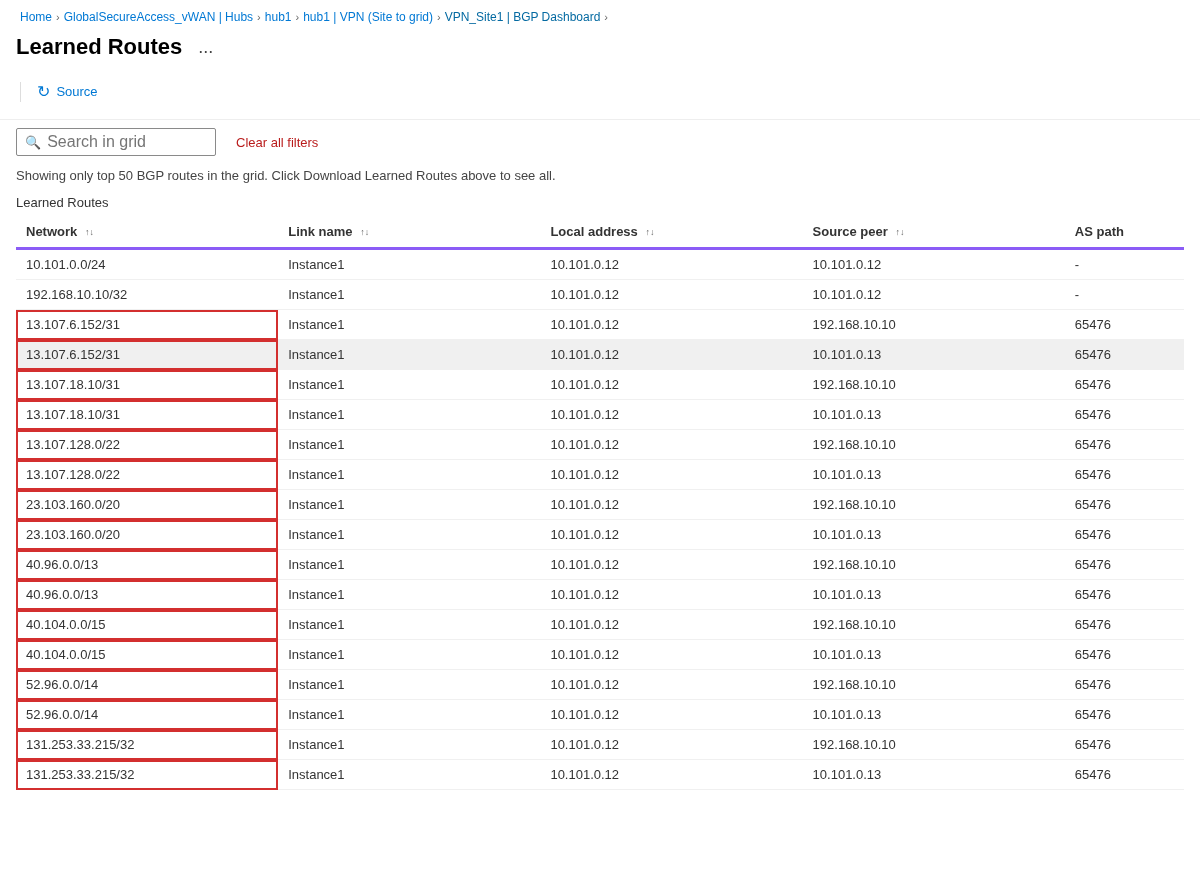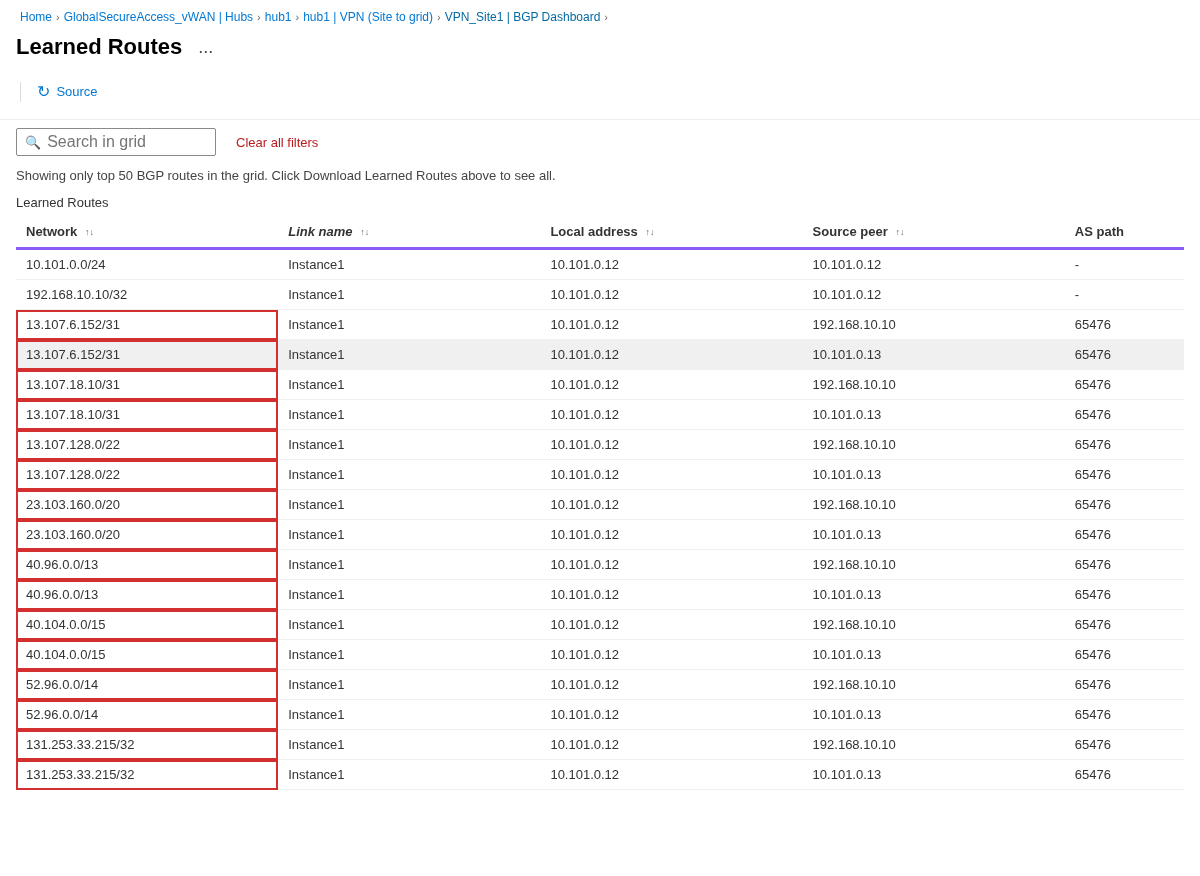--- a/index.html
+++ b/index.html
@@ -156,21 +156,20 @@
     }
     tbody td {
       padding: 7px 10px;
       color: #333;
     }
     .network-col {
       width: 220px;
     }
     .link-col {
       width: 220px;
-      font-style: italic;
     }
     .local-col {
       width: 220px;
     }
     .source-col {
       width: 220px;
     }
     .aspath-col {
       width: 100px;
     }

